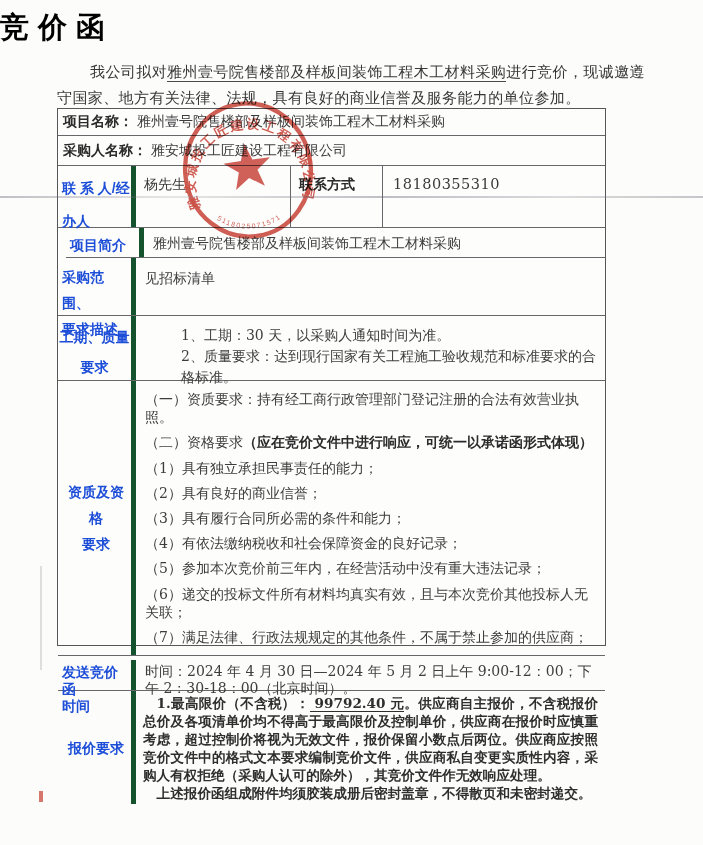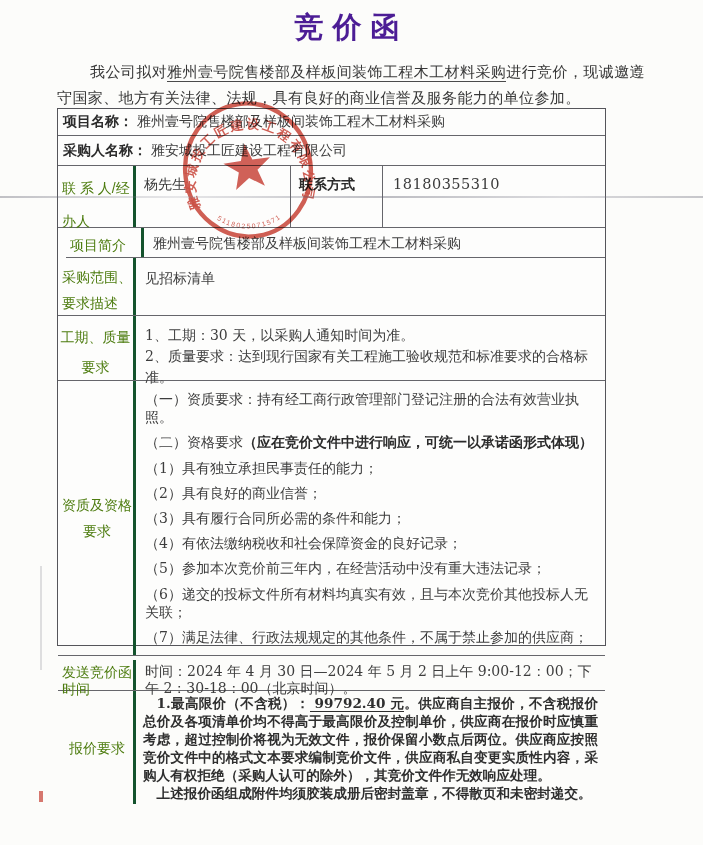--- a/index.html
+++ b/index.html
@@ -5,64 +5,64 @@
   html,body{margin:0;padding:0;}
   body{
     width:703px;height:845px;position:relative;overflow:hidden;
     background:#fcfcfa;
     font-family:"DejaVu Serif","Liberation Serif",serif;
     color:#3a3a3a;
   }
   
   .doc-title{
     position:absolute;top:8px;left:0;width:703px;
-    text-align:center;font-size:29px;font-weight:bold;letter-spacing:9px;
-    color:#4c1d95;
+    text-align:left;font-size:29px;font-weight:bold;letter-spacing:9px;
+    color:#000000;
   }
   .intro{
     position:absolute;left:57px;top:44px;width:588px;
     font-size:15px;line-height:26px;text-align:justify;text-indent:2.2em;
     color:#383838;letter-spacing:.4px;
   }
   .u{border-bottom:1px solid #4a4a4a;}
   
   .tbl{
     position:absolute;left:57px;top:108px;width:549px;height:538px;
     border:1.5px solid #55555a;box-sizing:border-box;
     display:flex;flex-direction:column;
     background:rgba(255,255,255,.35);
   }
   .row{display:flex;border-bottom:1px solid #66666b;box-sizing:border-box;flex:0 0 auto;}
   .row:last-child{border-bottom:none;flex:1 1 auto;}
   .cell{box-sizing:border-box;}
   .lab{
-    flex:0 0 78px;width:78px;border-right:3px solid #14532d;
+    flex:0 0 78px;width:78px;border-right:5px solid #14532d;
     font-family:"Liberation Sans","DejaVu Sans",sans-serif;
-    font-weight:normal;font-size:14px;color:#4d7c0f;
+    font-weight:bold;font-size:14px;color:#1d4ed8;
     white-space:pre-line;line-height:26px;padding:6px 1px 0 4px;
   }
   .lab.center{text-align:center;padding-left:0;padding-right:0;}
   .lab.vcenter{display:flex;align-items:center;justify-content:center;text-align:center;padding-top:0;}
   .val{flex:1 1 auto;font-size:14px;color:#3d3d3d;padding:5px 8px 0 9px;line-height:20px;}
   .inline-row{align-items:center;padding-left:5px;}
   .inline-row .lab-inline{
     font-family:"Liberation Sans","DejaVu Sans",sans-serif;
     font-weight:bold;font-size:14px;color:#2b2b2b;white-space:nowrap;
   }
   .inline-row .val-inline{font-size:14px;color:#3d3d3d;margin-left:4px;white-space:nowrap;}
   
   .c-name{flex:0 0 155px;width:155px;border-right:1px solid #66666b;font-size:14px;padding:10px 4px 0 8px;}
   .c-mlab{
     flex:0 0 92px;width:92px;border-right:1px solid #66666b;
     font-family:"Liberation Sans","DejaVu Sans",sans-serif;font-weight:bold;
     font-size:14px;color:#2b2b2b;padding:10px 2px 0 8px;
   }
   .c-mval{flex:1 1 auto;font-size:14.5px;padding:10px 4px 0 10px;letter-spacing:.5px;}
   
-  .sched .line{display:block;}
+  .sched .line{display:block;margin-left:36px;}
   .sched{line-height:21px;padding-top:9px;}
   
   .qual{display:flex;flex-direction:column;justify-content:space-evenly;padding:2px 8px 2px 9px;font-size:14px;}
   .qual .q-item{line-height:18px;}
   .qbold{font-weight:bold;color:#2b2b2b;}
   
   .sendtime{line-height:18px;padding-top:4px;font-size:14px;}
   .sendtime .lab{line-height:17px;padding-top:4px;}
   
   .quo{

